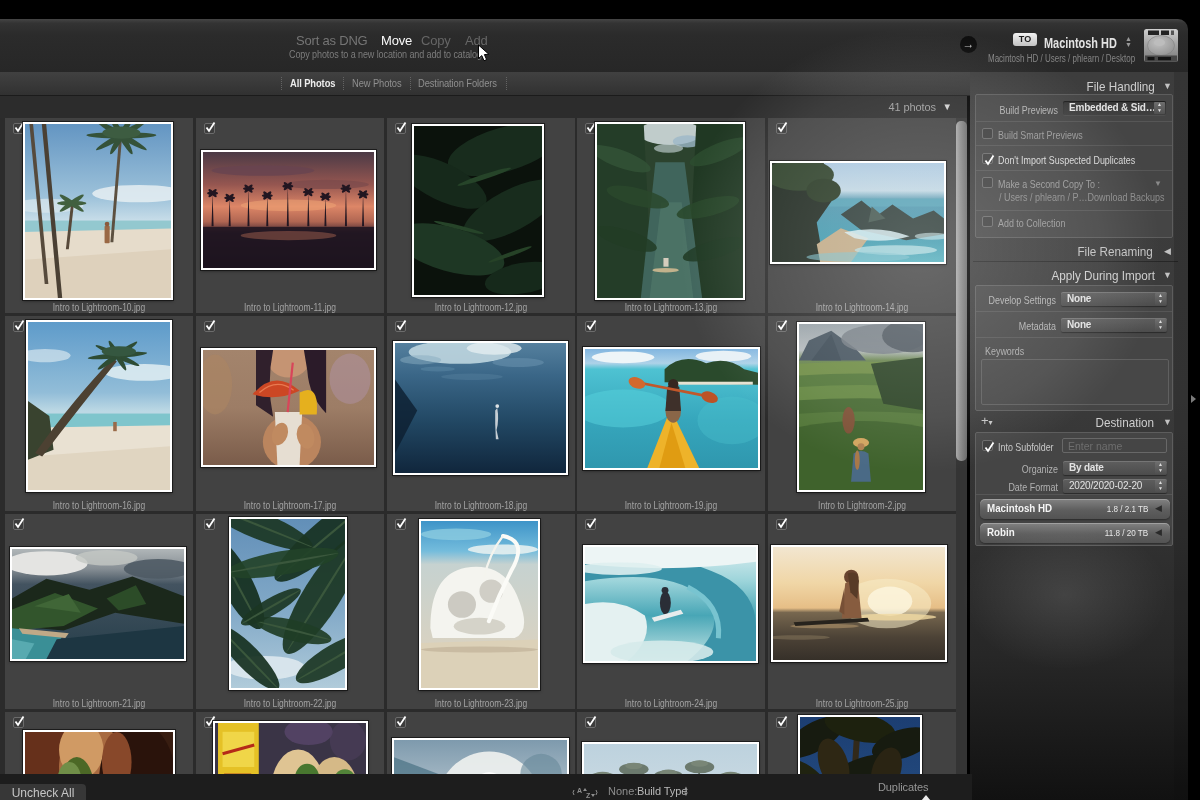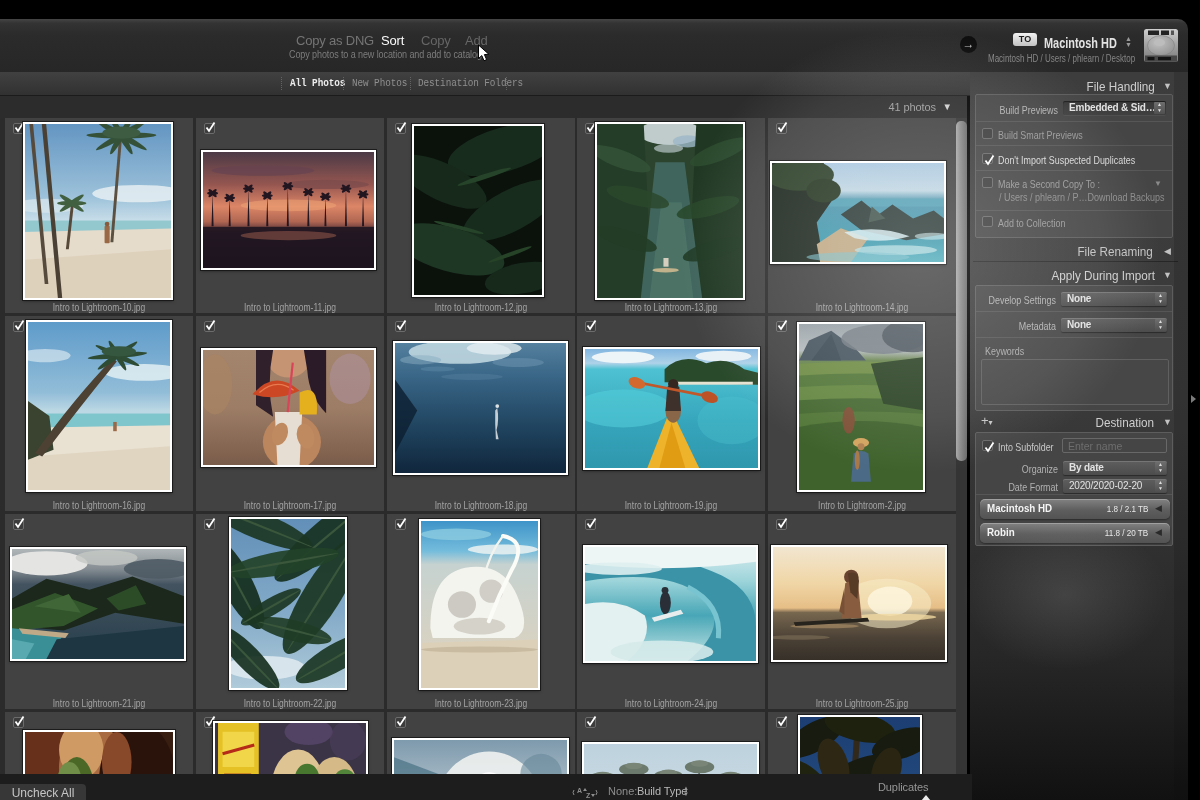--- a/index.html
+++ b/index.html
@@ -16,21 +16,21 @@
   .ttab { position:absolute; font-size:13px; color:#757575; letter-spacing:-.2px; }
   .cndl { transform:scaleX(.85); transform-origin:left center; }
   .cndl9 { transform:scaleX(.9); transform-origin:left center; }
   .cndr { transform:scaleX(.9); transform-origin:right center; }
   .ttab.sel { color:#fafafa; }
   #tsub { font-size:10px; color:#7c7c7c; letter-spacing:-.1px; }
 
   
   #tabbar { left:0; top:72px; width:970px; height:24px;
     background:linear-gradient(180deg,#414141,#313131);
-    border-bottom:1px solid #1b1b1b;font-family:Liberation Mono, monospace; }
+    border-bottom:1px solid #1b1b1b; }
   .vtab { position:absolute; top:5px; font-size:11px; color:#8f8f8f; letter-spacing:-.1px; transform:scaleX(.85); transform-origin:left center; }
   .vtab.sel { color:#ededed; font-weight:bold; }
   .vsep { position:absolute; top:5px; width:1px; height:13px; border-left:1px dotted #636363; }
 
   
   #hdrbar { left:0; top:96px; width:967px; height:22px; background:#2c2c2c; }
 
   
   #grid { left:0; top:118px; width:967px; height:656px; background:#2b2b2b; overflow:hidden; }
   .cell { position:absolute; width:188px; height:195px; background:#424242; }
@@ -72,22 +72,22 @@
   
   #botbar { left:0; top:774px; width:972px; height:26px; background:#1d1d1d; }
 
   .glow { pointer-events:none; }
 </style>
 </head>
 <body>
 <div id="stage">
 
   <div class="abs" id="toolbar">
-    <span class="ttab" style="left:296px; top:14px;">Copy as DNG</span>
-    <span class="ttab sel" style="left:381px; top:14px;">Sort</span>
+    <span class="ttab" style="left:296px; top:14px;">Sort as DNG</span>
+    <span class="ttab sel" style="left:381px; top:14px;">Move</span>
     <span class="ttab" style="left:421px; top:14px; color:#666;">Copy</span>
     <span class="ttab" style="left:465px; top:14px; color:#666;">Add</span>
     <div class="abs cndl9" id="tsub" style="left:289px; top:30px;">Copy photos to a new location and add to catalog</div>
 
     <div class="abs" style="left:960px; top:17px; width:17px; height:17px; border-radius:50%; background:#0d0d0d; color:#c2c2c2; font-size:12px; line-height:16px; text-align:center;">→</div>
     <div class="abs" style="left:1013px; top:14px; width:24px; height:13px; border-radius:3px; background:linear-gradient(180deg,#f2f2f2,#c2c2c2); color:#1c1c1c; font-size:9px; font-weight:bold; line-height:13px; text-align:center;">TO</div>
     <div class="abs" style="left:1044px; top:16px; font-size:14px; color:#e3e3e3; font-weight:bold; transform:scaleX(.78); transform-origin:left center;">Macintosh HD</div>
     <div class="abs" style="left:1125px; top:17px; font-size:7px; color:#999; line-height:6px; text-align:center;">▲<br>▼</div>
     <div class="abs" style="left:988px; top:34px; font-size:10px; color:#858585; transform:scaleX(.8); transform-origin:left center;">Macintosh HD / Users / phlearn / Desktop</div>
 

